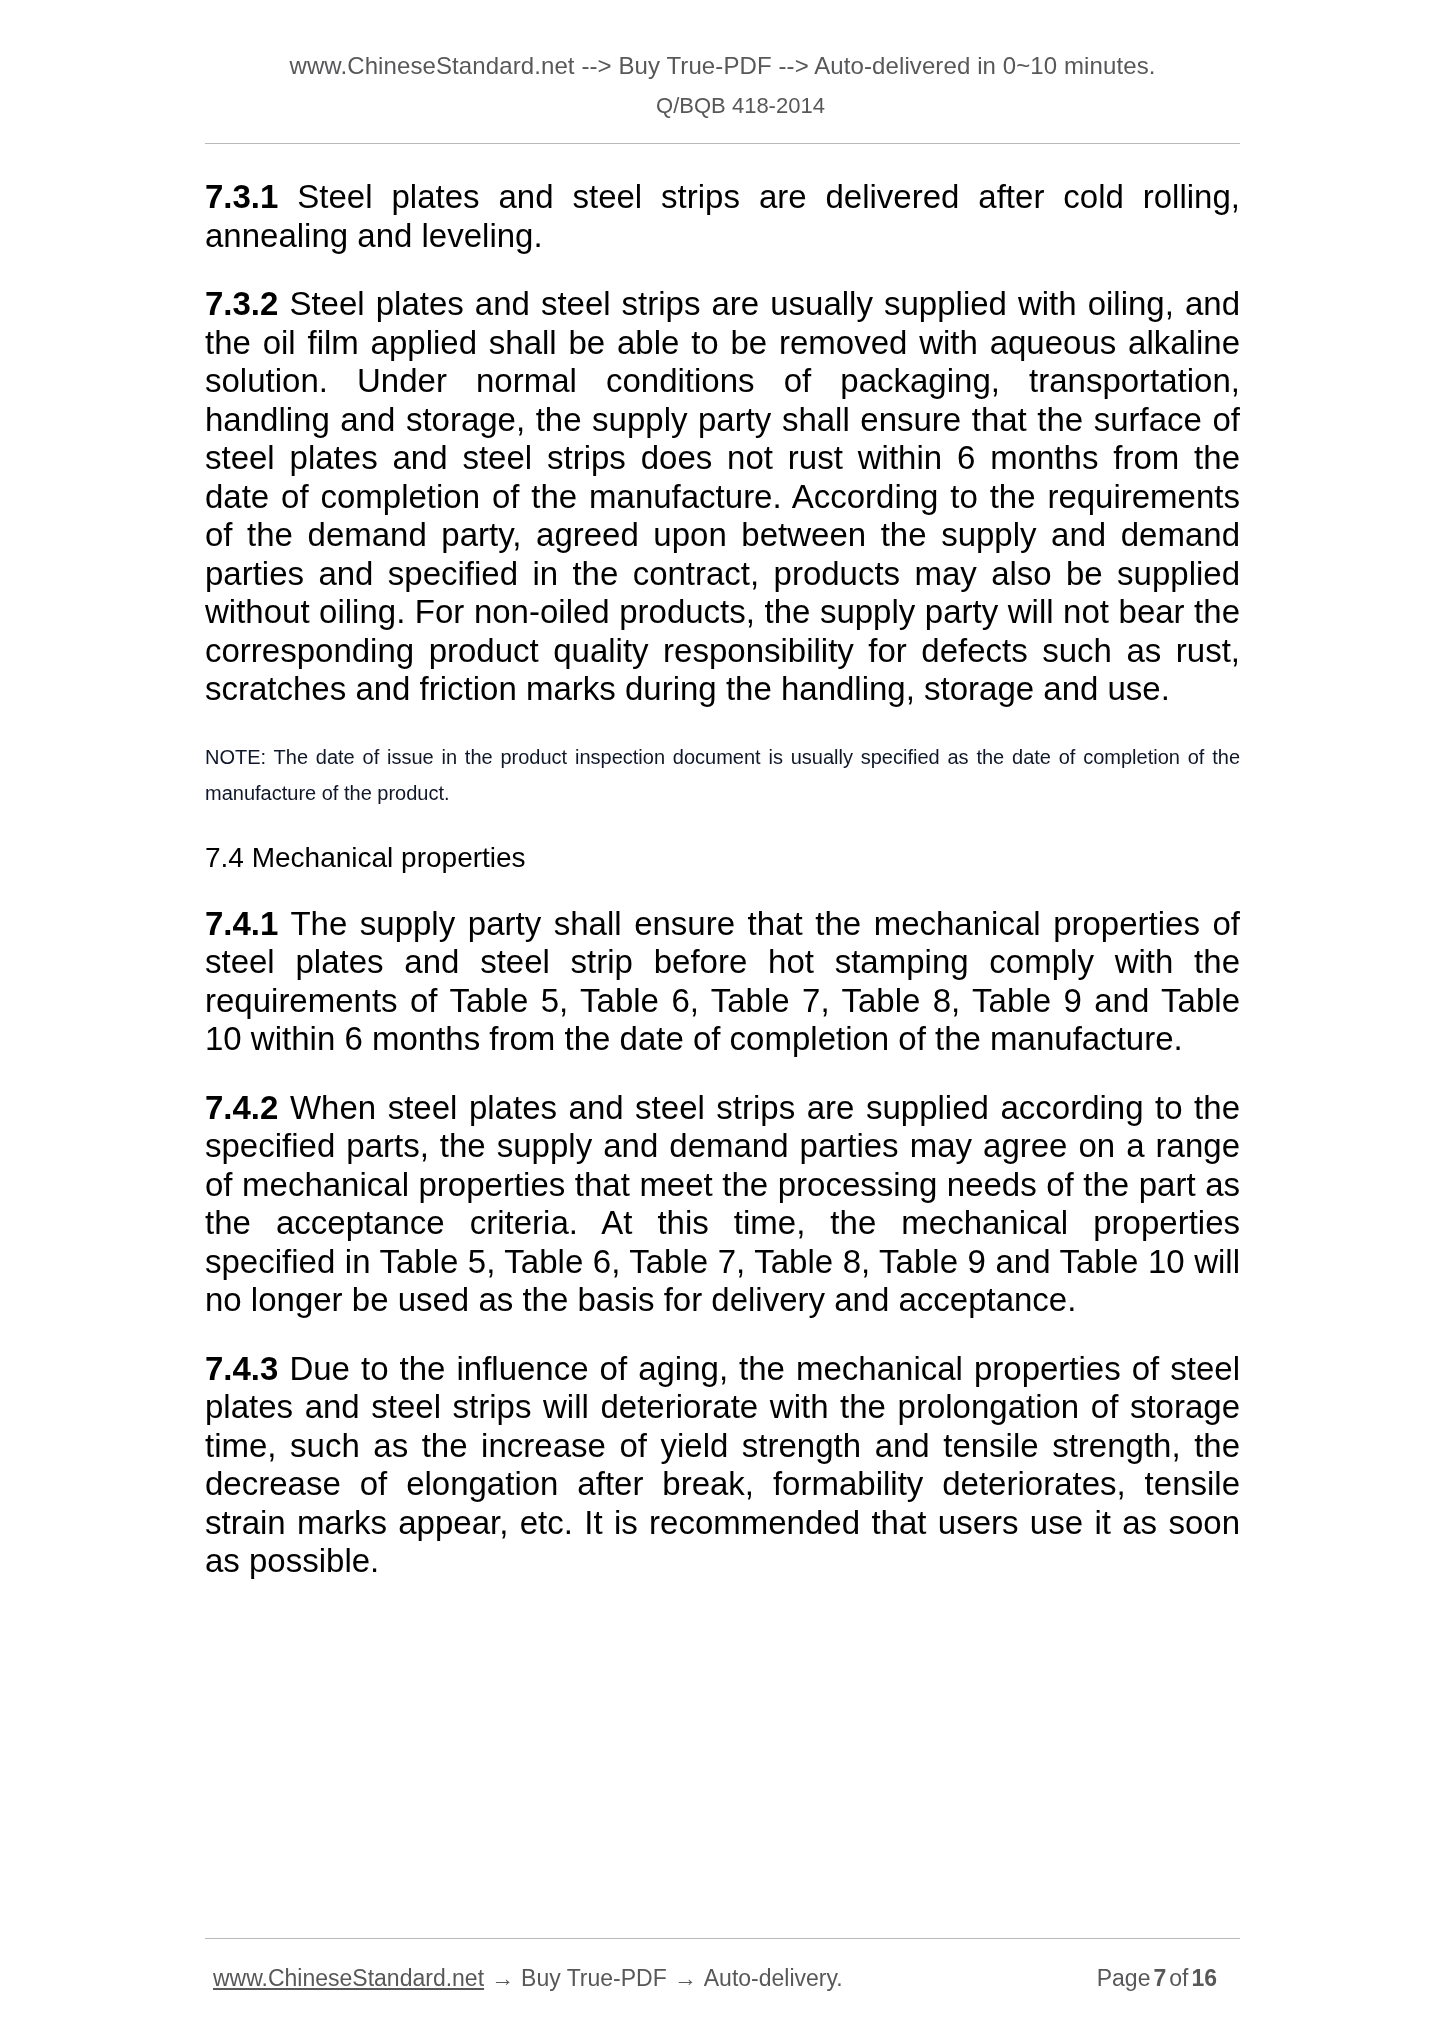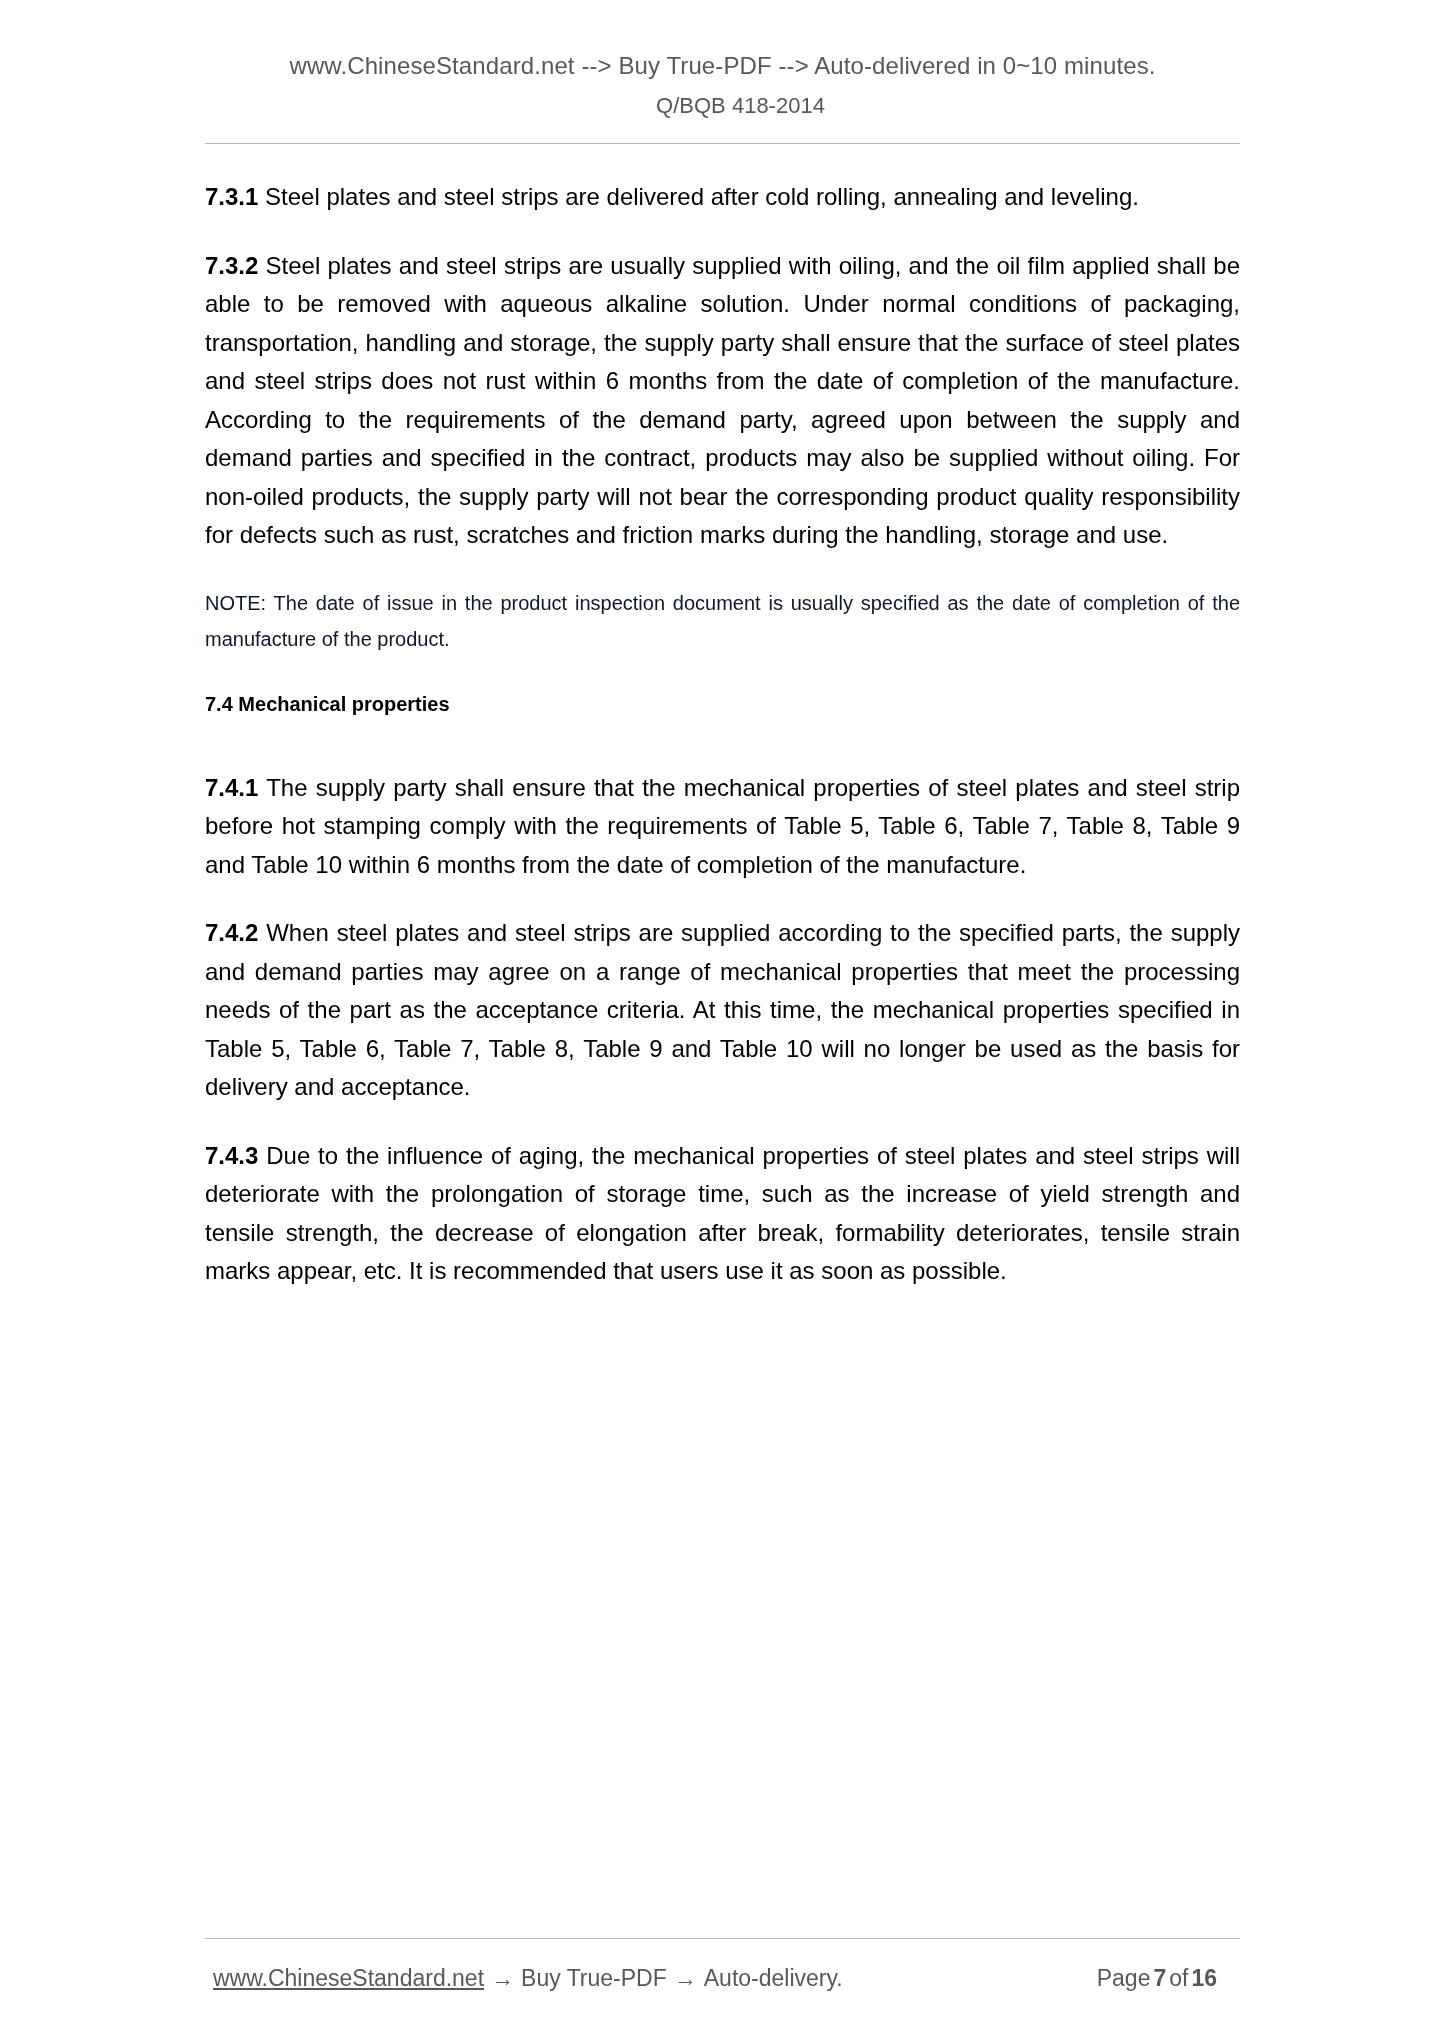--- a/index.html
+++ b/index.html
@@ -44,41 +44,41 @@
     border-top: 1px solid #b9b9b9;
   }
 
   
   .content {
     width: 1035px;
     margin: 0 auto;
     padding-top: 34px;
   }
   p.para {
-    font-size: 24px;
+    font-size: 33px;
     line-height: 38.5px;
     text-align: justify;
     text-justify: inter-word;
     margin: 0 0 30px 0;
     color: #000000;
   }
   .num {
     font-weight: bold;
   }
   p.note {
     font-size: 20px;
     line-height: 36px;
     text-align: justify;
     margin: 0 0 30px 0;
     color: #0f172a;
   }
   h2.heading {
-    font-size: 20px;
-    font-weight: bold;
-    margin: 0 0 48px 0;
+    font-size: 28px;
+    font-weight: normal;
+    margin: 0 0 30px 0;
     line-height: 34px;
   }
 
   
   .footer {
     position: absolute;
     left: 0;
     right: 0;
     bottom: 52px;
   }

